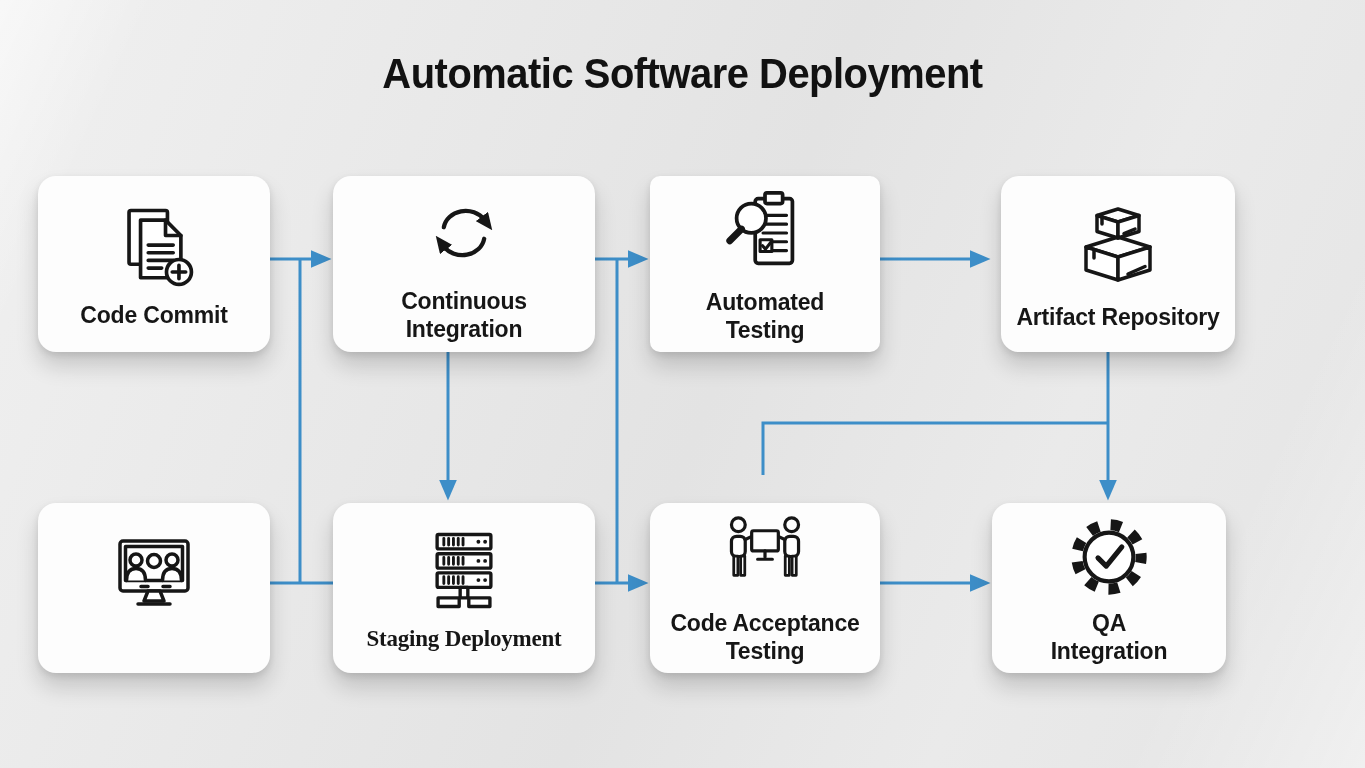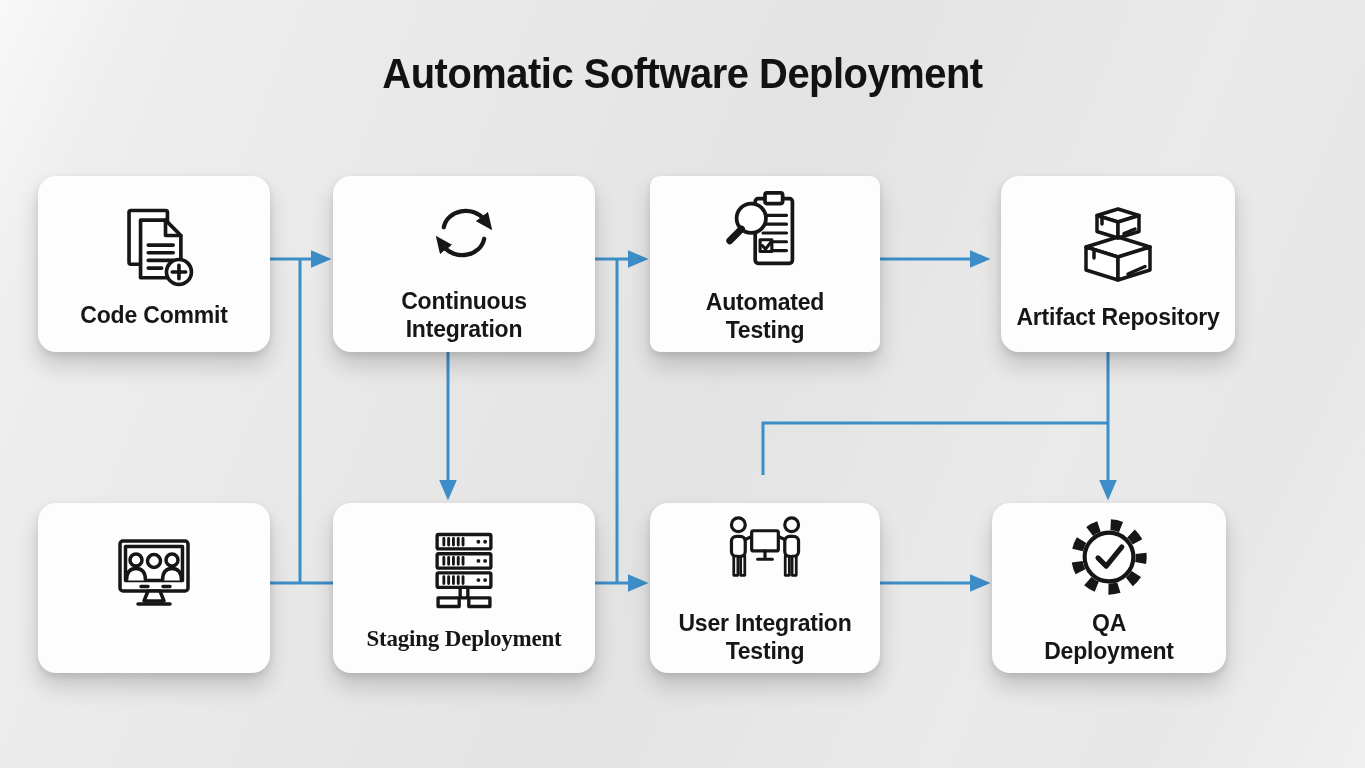--- a/index.html
+++ b/index.html
@@ -165,27 +165,27 @@
       <rect x="23.5" y="49" width="4.5" height="21" fill="#fff" stroke-width="3"></rect>
       <path d="M28.5,31 L38,26.5" stroke-width="3.5"></path>
       <circle cx="79" cy="15" r="7.5" fill="#fff" stroke-width="3.5"></circle>
       <rect x="71.5" y="27.5" width="15" height="22" rx="5.5" fill="#fff" stroke-width="3.5"></rect>
       <rect x="72" y="49" width="4.5" height="21" fill="#fff" stroke-width="3"></rect>
       <rect x="79.5" y="49" width="4.5" height="21" fill="#fff" stroke-width="3"></rect>
       <path d="M71.5,31 L62,26.5" stroke-width="3.5"></path>
       <rect x="35.5" y="21.5" width="29" height="22" rx="2" fill="#fff" stroke-width="3.5"></rect>
       <path d="M50,43.5 V50 M42,52.5 H58" stroke-width="3.5"></path>
     </svg>
-    <div class="node-label">User Integration
+    <div class="node-label">Code Acceptance
 Testing</div>
   </div>
 
   <div class="node n-qa">
     <svg class="ic" width="96" height="96" viewBox="0 0 100 100">
       <circle cx="50" cy="50" r="35" stroke-width="12" stroke-dasharray="11.5 13" stroke-dashoffset="5" stroke-linecap="butt"></circle>
       <circle cx="50" cy="50" r="26.5" fill="#fff" stroke-width="4.5"></circle>
       <path d="M38,51 L47,60 L64,39" stroke-width="5.5"></path>
     </svg>
     <div class="node-label">QA
-Deployment</div>
+Integration</div>
   </div>
 
 </div>
 
 </body></html>

